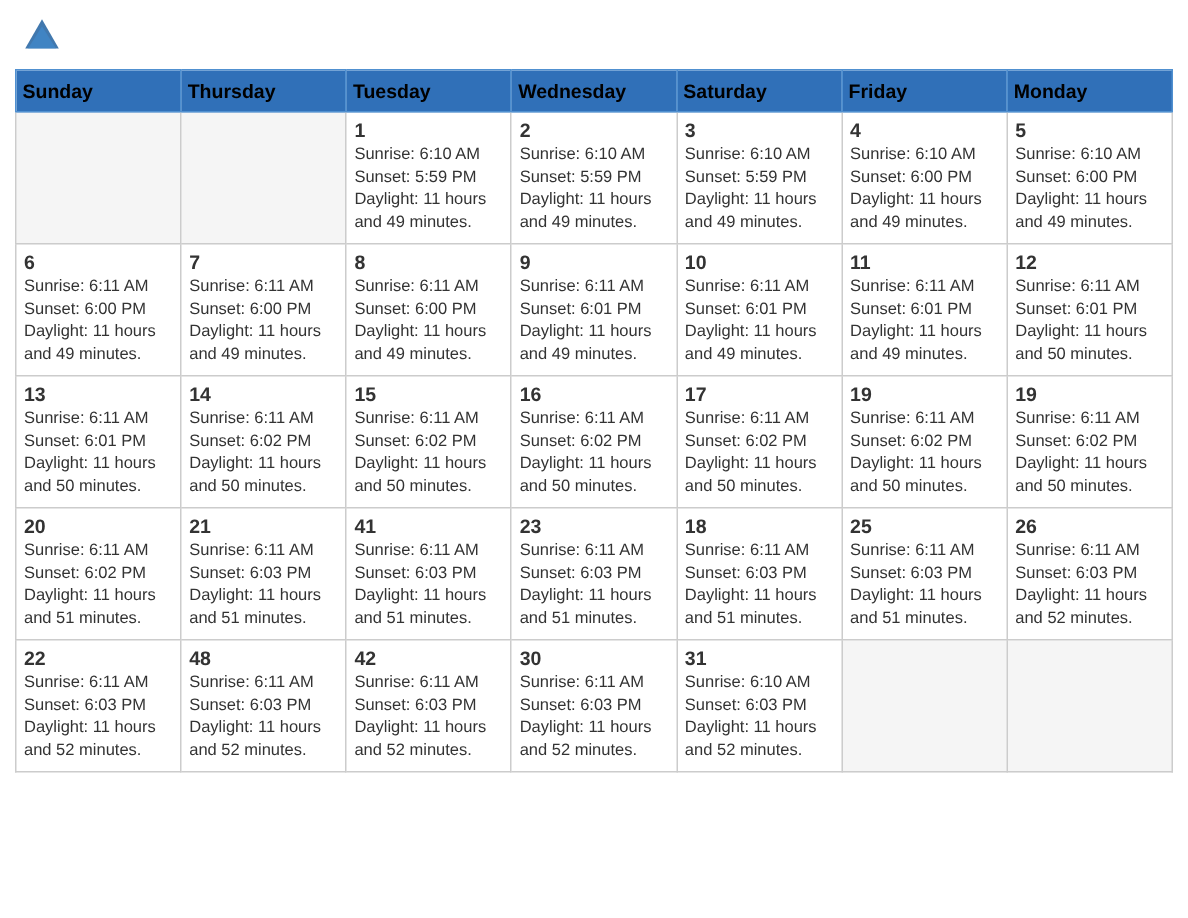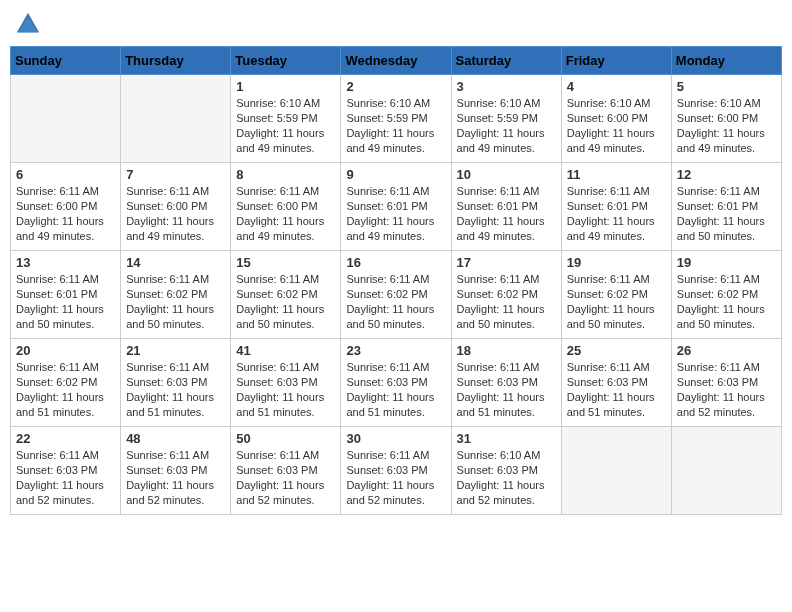--- a/index.html
+++ b/index.html
@@ -323,21 +323,21 @@
 and 52 minutes.</div>
         </td>
         <td>
           <span class="day-num">48</span>
           <div class="cell-text" style="white-space: pre-line;">Sunrise: 6:11 AM
 Sunset: 6:03 PM
 Daylight: 11 hours
 and 52 minutes.</div>
         </td>
         <td>
-          <span class="day-num">50</span>
+          <span class="day-num">42</span>
           <div class="cell-text" style="white-space: pre-line;">Sunrise: 6:11 AM
 Sunset: 6:03 PM
 Daylight: 11 hours
 and 52 minutes.</div>
         </td>
         <td>
           <span class="day-num">30</span>
           <div class="cell-text" style="white-space: pre-line;">Sunrise: 6:11 AM
 Sunset: 6:03 PM
 Daylight: 11 hours

